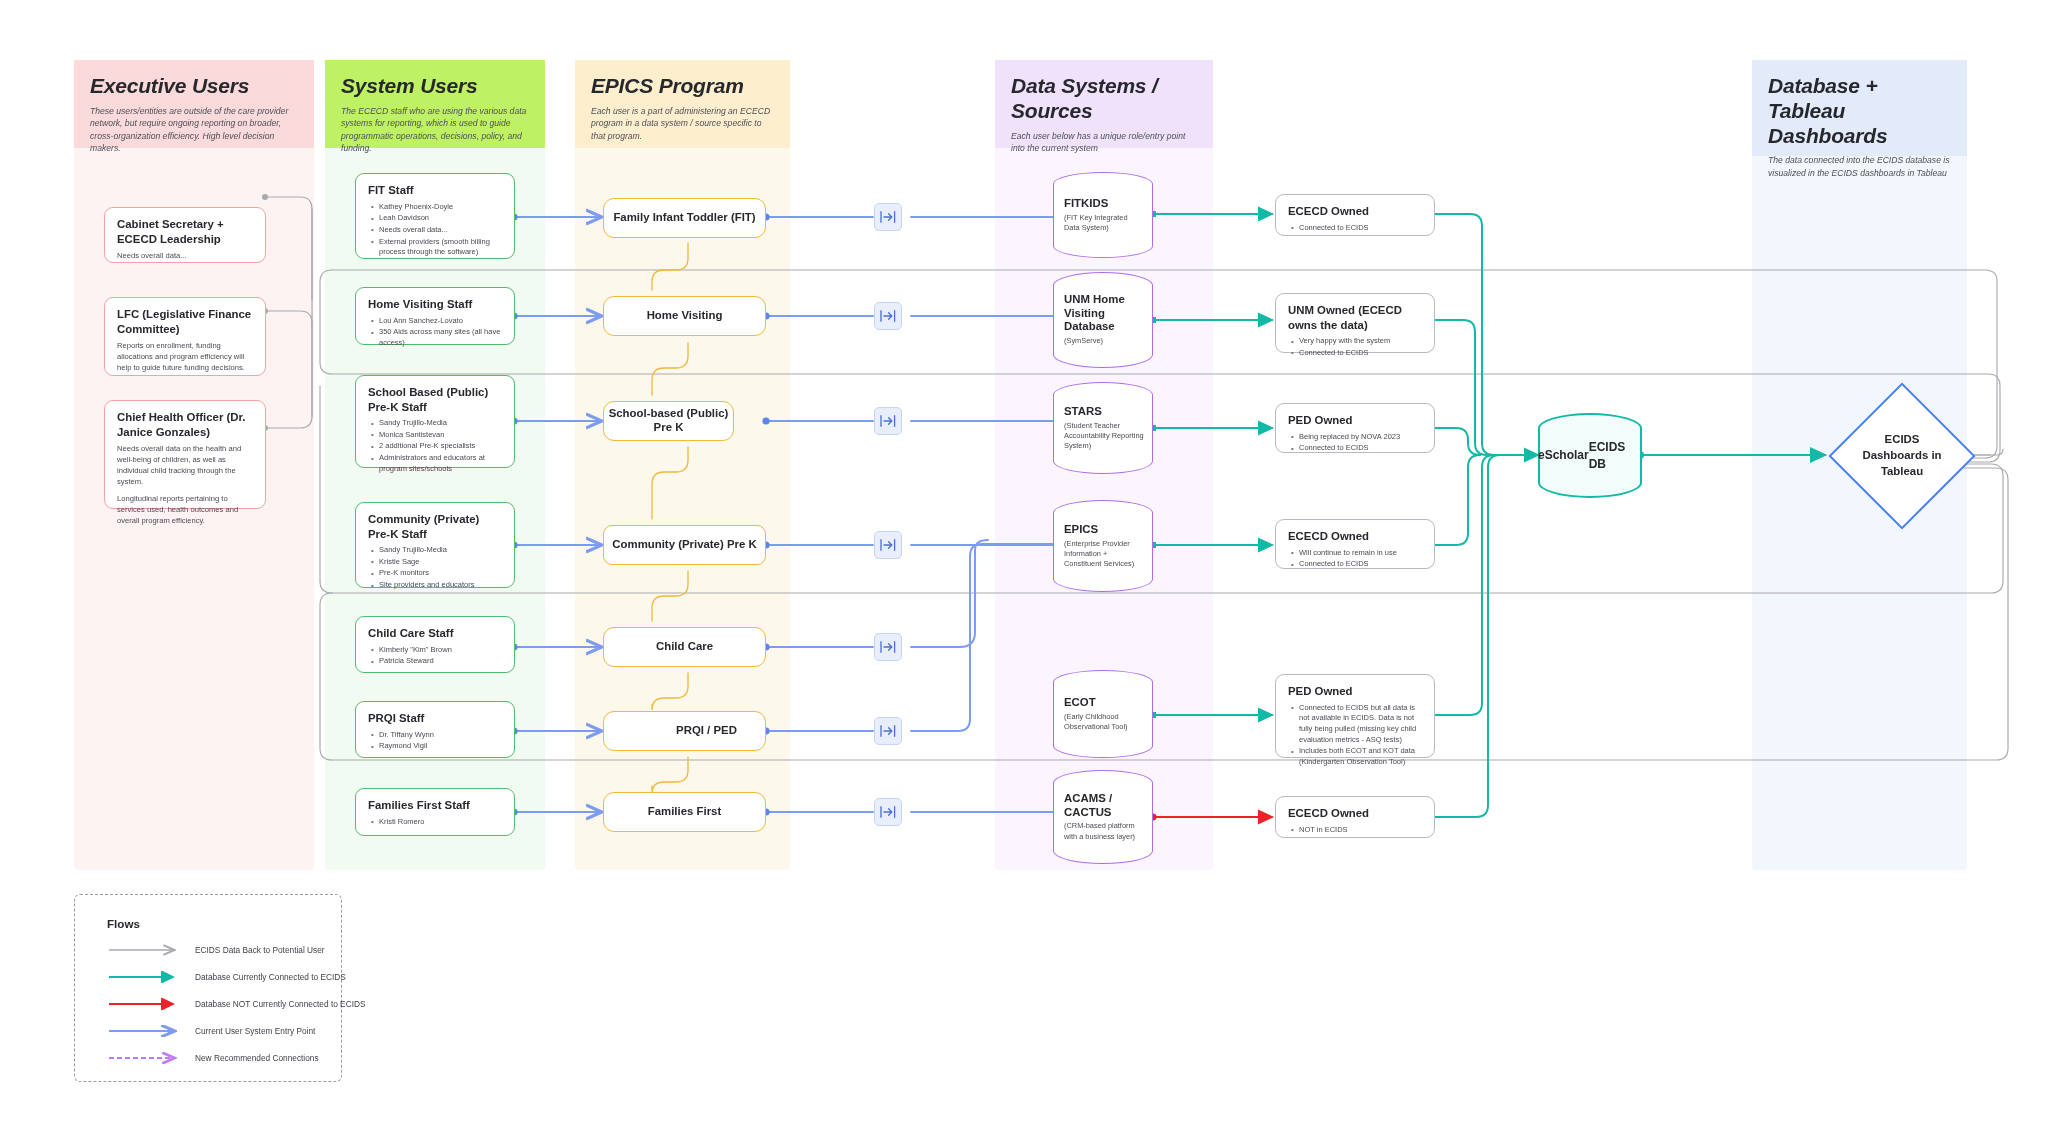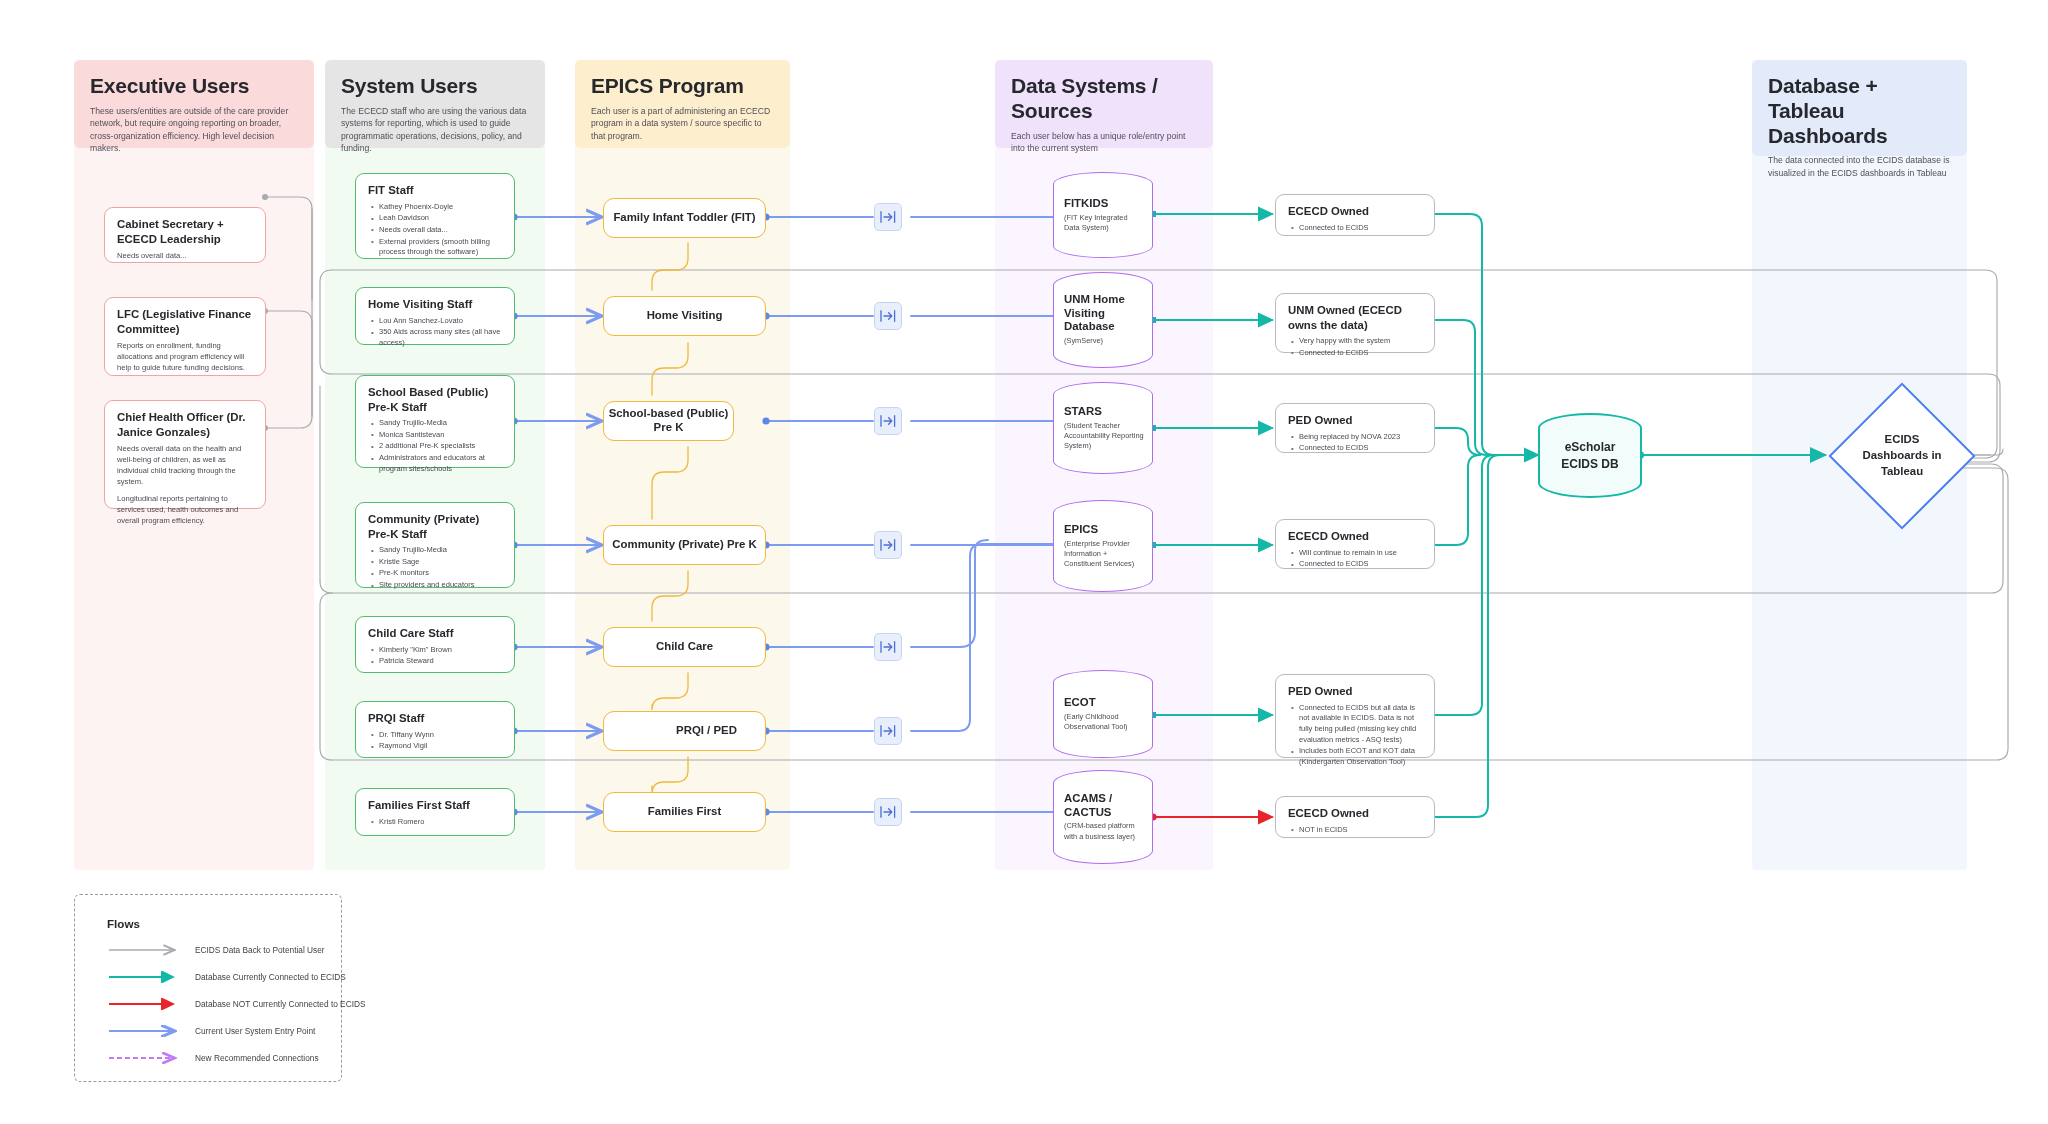--- a/index.html
+++ b/index.html
@@ -11,21 +11,21 @@
     color: #2b2b31;
     position: relative;
     overflow: hidden;
   }
   .canvas { position: absolute; inset: 0; }
 
   
   .band { position: absolute; border-radius: 4px; }
 
   
-  .hdr { position: absolute; border-radius: 6px; padding: 14px 16px 12px 16px; }
+  .hdr { position: absolute; border-radius: 0; padding: 14px 16px 12px 16px; font-style: italic; }
   .hdr h1 { margin: 0 0 6px 0; font-size: 21px; font-weight: bold; letter-spacing: -0.2px; color:#27272e; line-height:1.18; }
   .hdr p { margin: 0; font-size: 8.6px; line-height: 1.45; color: #4f4f58; }
 
   
   .card { position: absolute; background:#fff; border-radius: 9px; padding: 9px 11px 9px 12px; }
   .card h3 { margin:0 0 4px 0; font-size: 11.4px; font-weight: bold; line-height: 1.28; color:#27272e; }
   .card ul { margin:0; padding:0 0 0 11px; list-style: none; }
   .card li { position: relative; font-size: 7.5px; line-height: 1.42; color:#4a4a53; margin-bottom: 1px; }
   .card li::before { content:"•"; position:absolute; left:-8px; top:-0.5px; color:#6e6e78; font-size:8px; }
   .card .note { font-size: 7.6px; line-height: 1.45; color:#4a4a53; margin: 0 0 6px 0; }
@@ -56,21 +56,21 @@
     border:1.5px solid #b06cf0; border-radius: 50% / 14%;
     background:#fff;
   }
   .cyl .txt { position:absolute; left:11px; right:8px; top:50%; transform:translateY(-50%); }
   .cyl .txt h3 { margin:0 0 2px 0; font-size:11.4px; font-weight:bold; color:#27272e; line-height:1.2; }
   .cyl .txt p  { margin:0; font-size:7.4px; line-height:1.38; color:#4a4a53; }
 
   
   .escholar { position:absolute; }
   .escholar .body { position:absolute; inset:0; border:2px solid #14b8a6; border-radius:50% / 18%; background:#f2fdfb; }
-  .escholar .lbl { position:absolute; inset:0; display:flex; flex-direction:column; align-items:center; justify-content:center;
+  .escholar .lbl { position:absolute; inset:0; display:flex; flex-direction:row; align-items:center; justify-content:center;
       font-size:12px; font-weight:bold; color:#27272e; line-height:1.35; }
 
   
   .diamond { position:absolute; }
   .diamond .shape { position:absolute; inset:0; border:2px solid #4a7ef0; background:#fff; transform: rotate(45deg); }
   .diamond .lbl { position:absolute; inset:0; display:flex; flex-direction:column; align-items:center; justify-content:center;
       font-size:11.4px; font-weight:bold; color:#27272e; line-height:1.4; text-align:center; }
 
   
   .legend { position:absolute; left:74px; top:894px; width:268px; height:188px;
@@ -90,21 +90,21 @@
   <div class="band" style="left:325px;top:60px;width:220px;height:810px;background:#f1fbf2;"></div>
   <div class="band" style="left:575px;top:60px;width:215px;height:810px;background:#fdf8ec;"></div>
   <div class="band" style="left:995px;top:60px;width:218px;height:810px;background:#faf5fe;"></div>
   <div class="band" style="left:1752px;top:60px;width:215px;height:810px;background:#f2f6fd;"></div>
 
   <div class="hdr" style="left:74px;top:60px;width:240px;height:88px;background:#fadadb;">
     <h1>Executive Users</h1>
     <p>These users/entities are outside of the care provider network, but require ongoing reporting on broader, cross-organization efficiency. High level decision makers.</p>
   </div>
 
-  <div class="hdr" style="left:325px;top:60px;width:220px;height:88px;background:#e5e5e5;">
+  <div class="hdr" style="left:325px;top:60px;width:220px;height:88px;background:#bef264;">
     <h1>System Users</h1>
     <p>The ECECD staff who are using the various data systems for reporting, which is used to guide programmatic operations, decisions, policy, and funding.</p>
   </div>
 
   <div class="hdr" style="left:575px;top:60px;width:215px;height:88px;background:#fdeecd;">
     <h1>EPICS Program</h1>
     <p>Each user is a part of administering an ECECD program in a data system / source specific to that program.</p>
   </div>
 
   <div class="hdr" style="left:995px;top:60px;width:218px;height:88px;background:#f0e2fb;">

